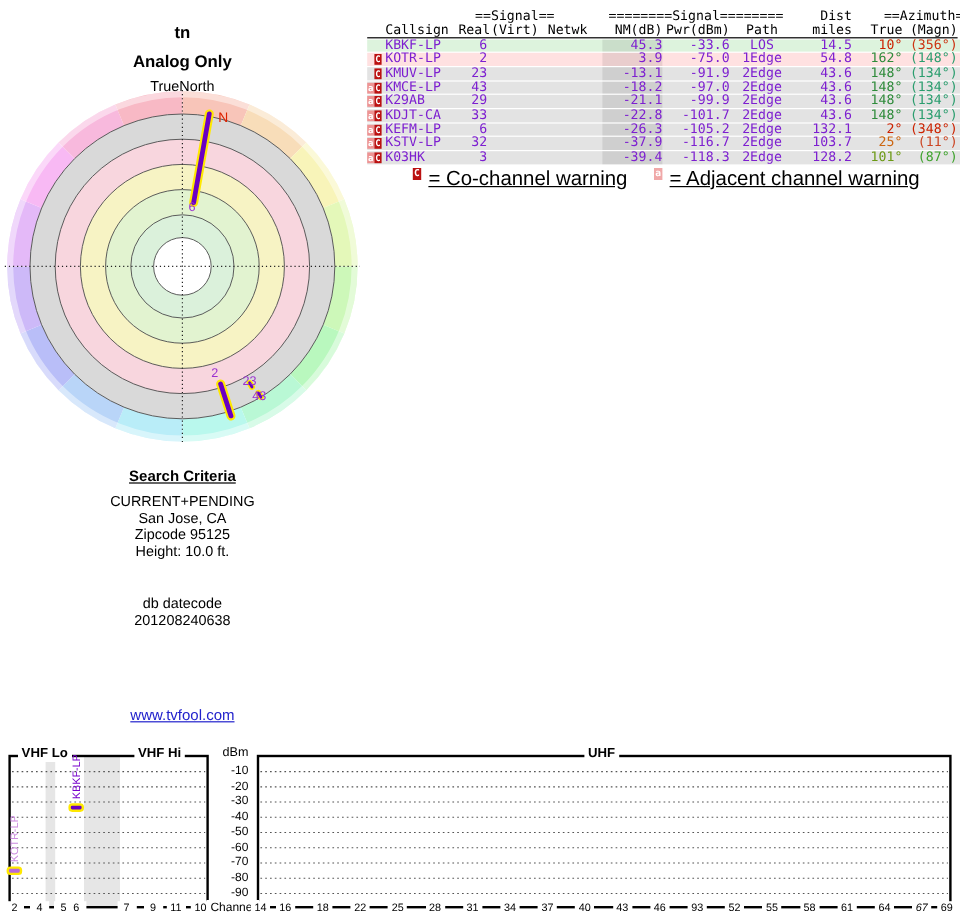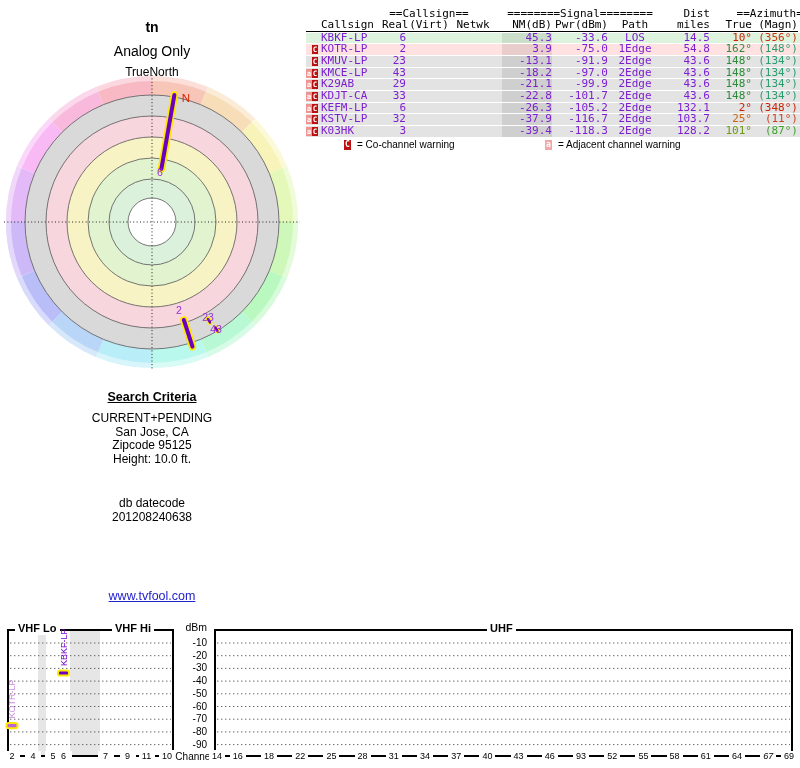--- a/index.html
+++ b/index.html
@@ -3,21 +3,21 @@
 <meta charset="utf-8">
 <style>
   html,body{margin:0;padding:0;background:#fff;}
   #screen{position:relative;width:800px;height:768px;background:#ffffff;overflow:hidden;
           font-family:"Liberation Sans",sans-serif;color:#000;}
 
   
   .polar-title{position:absolute;left:0;top:19px;width:304px;text-align:center;
                font-size:14px;font-weight:bold;}
   .polar-sub{position:absolute;left:0;top:43px;width:304px;text-align:center;
-             font-size:14px;font-weight:normal;}
+             font-size:14px;font-weight:bold;}
   .polar-north{position:absolute;left:0;top:65px;width:304px;text-align:center;font-size:12px;}
   #polar-svg{position:absolute;left:2px;top:72px;width:300px;height:300px;}
 
   
   .hrow,.trow{position:absolute;left:306px;width:494px;height:10.8px;}
   .trow{background:#eee;}
   .cell{position:absolute;top:0;height:10.8px;line-height:10.9px;white-space:pre;
         font-family:"DejaVu Sans Mono",monospace;font-size:11px;color:#7d1fd0;}
   .hrow .cell{color:#000;background:transparent;}
   .c-call {left:15px;width:64px;}
@@ -36,21 +36,21 @@
   .h-az   {left:406px;width:86px;text-align:center;margin-left:18px;}
   .header-rule{position:absolute;left:306px;top:31px;width:492px;border-top:1px solid #000;}
   .mkbox{position:absolute;top:1px;width:6px;height:9px;color:#fff;text-align:center;
          font-family:"DejaVu Sans Mono",monospace;font-size:7.5px;font-weight:bold;line-height:9.5px;}
   .mk-adj{left:0;}
   .mk-co{left:6px;}
 
   
   .lg-box{position:absolute;width:7px;height:10px;color:#fff;text-align:center;
           font-family:"DejaVu Sans Mono",monospace;font-size:8px;font-weight:bold;line-height:10.5px;}
-  .lg-text{position:absolute;font-size:10px;color:#000;}
+  .lg-text{position:absolute;font-size:17px;color:#000;text-decoration:underline;}
 
   
   .search-title{position:absolute;left:0;top:390px;width:304px;text-align:center;
                 font-size:12.5px;font-weight:bold;text-decoration:underline;}
   .search-lines{position:absolute;left:0;top:412px;width:304px;text-align:center;
                 font-size:12px;line-height:13.5px;}
   .datecode{position:absolute;left:0;top:497px;width:304px;text-align:center;
             font-size:12px;line-height:13.5px;}
   .site-link-wrap{position:absolute;left:0;top:589px;width:304px;text-align:center;font-size:12.5px;}
   .site-link-wrap a{color:#2222cc;text-decoration:underline;cursor:pointer;}
@@ -109,21 +109,21 @@
       <text x="177" y="242" fill="#9b30d0" font-size="10.5px" text-anchor="middle" font-family="&quot;Liberation Sans&quot;,sans-serif">2</text>
       <line x1="206" y1="246.99484522385714" x2="208" y2="250.4589468389949" stroke="#ffe800" stroke-width="5" stroke-linecap="round"></line>
       <line x1="206" y1="246.99484522385714" x2="208" y2="250.4589468389949" stroke="#6a00c2" stroke-width="2.4" stroke-linecap="round"></line>
       <text x="206" y="249" fill="#9b30d0" font-size="10.5px" text-anchor="middle" font-family="&quot;Liberation Sans&quot;,sans-serif">23</text>
       <line x1="213.3496832139367" y1="255.4315779863598" x2="215.40983551357692" y2="258.86024718916826" stroke="#ffe800" stroke-width="5" stroke-linecap="round"></line>
       <line x1="213.3496832139367" y1="255.4315779863598" x2="215.40983551357692" y2="258.86024718916826" stroke="#6a00c2" stroke-width="2.4" stroke-linecap="round"></line>
       <text x="214" y="261" fill="#9b30d0" font-size="10.5px" text-anchor="middle" font-family="&quot;Liberation Sans&quot;,sans-serif">43</text>
     </svg>
 
   <div class="hrow" style="top:9px">
-    <span class="cell h-chan">==Callsign==</span>
+    <span class="cell h-chan">==Signal==</span>
     <span class="cell h-sig">========Signal========</span>
     <span class="cell h-dist">Dist</span>
     <span class="cell h-az">==Azimuth==</span>
   </div>
   <div class="hrow" style="top:20px">
     <span class="cell c-call">Callsign</span>
     <span class="cell c-real">Real</span>
     <span class="cell h-virt">(Virt)</span>
     <span class="cell h-netwk">Netwk</span>
     <span class="cell c-nm">NM(dB)</span>

